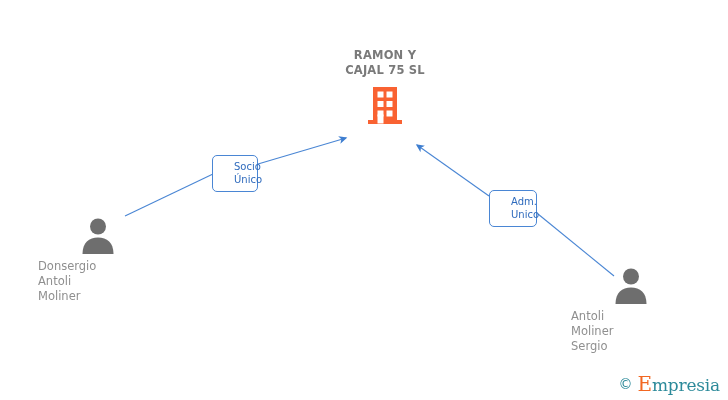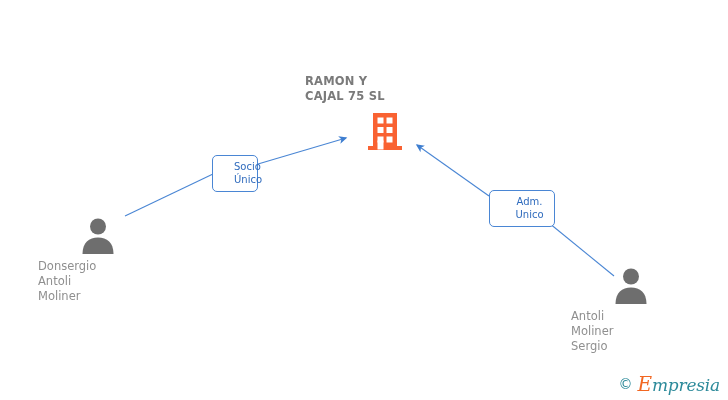--- a/index.html
+++ b/index.html
@@ -24,22 +24,23 @@
     top: 0;
     width: 728px;
     height: 400px;
     pointer-events: none;
   }
 
   
   .company-node {
     position: absolute;
     left: 305px;
-    top: 74px;
+    top: 48px;
     width: 160px;
+    text-align: center;
   }
   .company-title {
     font-size: 11.5px;
     font-weight: bold;
     color: #7a7a7a;
     line-height: 15px;
     letter-spacing: 0.2px;
     white-space: pre-line;
   }
   .company-icon {
@@ -79,39 +80,38 @@
     border: 1px solid #4a86d4;
     border-radius: 5px;
     color: #2f6bbd;
     font-size: 10px;
     line-height: 13px;
     text-align: center;
     padding: 4px 6px 5px 21px;
     white-space: pre-line;
   }
   .rel-label.socio { left: 212px; top: 155px; width: 46px; }
-  .rel-label.adm   { left: 489px; top: 190px; width: 66px; }
+  .rel-label.adm   { left: 489px; top: 190px; width: 48px; }
 
   
   .watermark {
     position: absolute;
     right: 8px;
     bottom: 6px;
     display: flex;
     align-items: center;
     gap: 5px;
   }
   .wm-c {
     font-size: 14px;
     color: #2c8a9a;
     line-height: 1;
   }
   .wm-text {
     font-family: "DejaVu Serif", "Liberation Serif", serif;
-    font-style: italic;
     font-size: 17px;
     line-height: 1;
     color: #2c8a9a;
     letter-spacing: -0.2px;
   }
   .wm-text .wm-e {
     color: #f26722;
     font-size: 20px;
   }
 </style>

